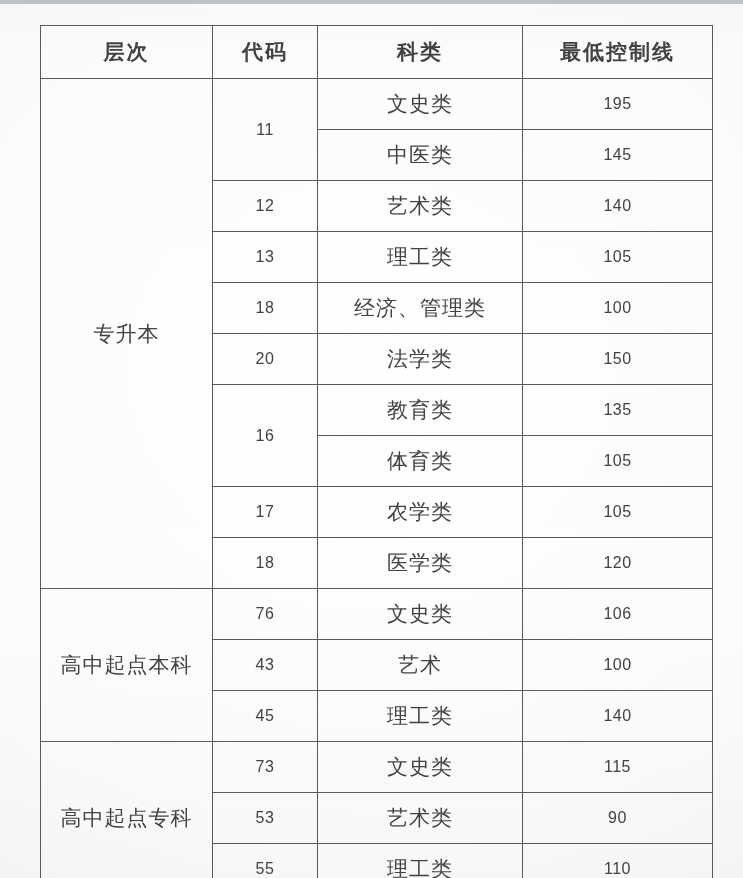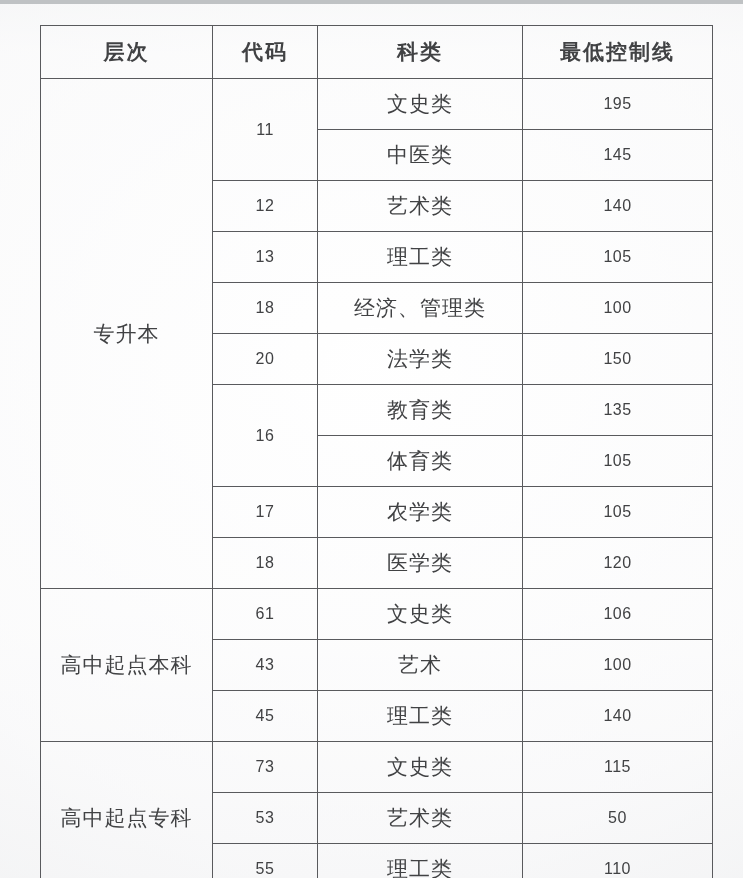--- a/index.html
+++ b/index.html
@@ -131,21 +131,21 @@
         <td class="num">105</td>
       </tr>
       <tr>
         <td class="num">18</td>
         <td>医学类</td>
         <td class="num">120</td>
       </tr>
 
       <tr>
         <td rowspan="3">高中起点本科</td>
-        <td class="num">61</td>
+        <td class="num">76</td>
         <td>文史类</td>
         <td class="num">106</td>
       </tr>
       <tr>
         <td class="num">43</td>
         <td>艺术</td>
         <td class="num">100</td>
       </tr>
       <tr>
         <td class="num">45</td>
@@ -155,21 +155,21 @@
 
       <tr>
         <td rowspan="3">高中起点专科</td>
         <td class="num">73</td>
         <td>文史类</td>
         <td class="num">115</td>
       </tr>
       <tr>
         <td class="num">53</td>
         <td>艺术类</td>
-        <td class="num">50</td>
+        <td class="num">90</td>
       </tr>
       <tr>
         <td class="num">55</td>
         <td>理工类</td>
         <td class="num">110</td>
       </tr>
     </tbody>
   </table>
 </div>
 

